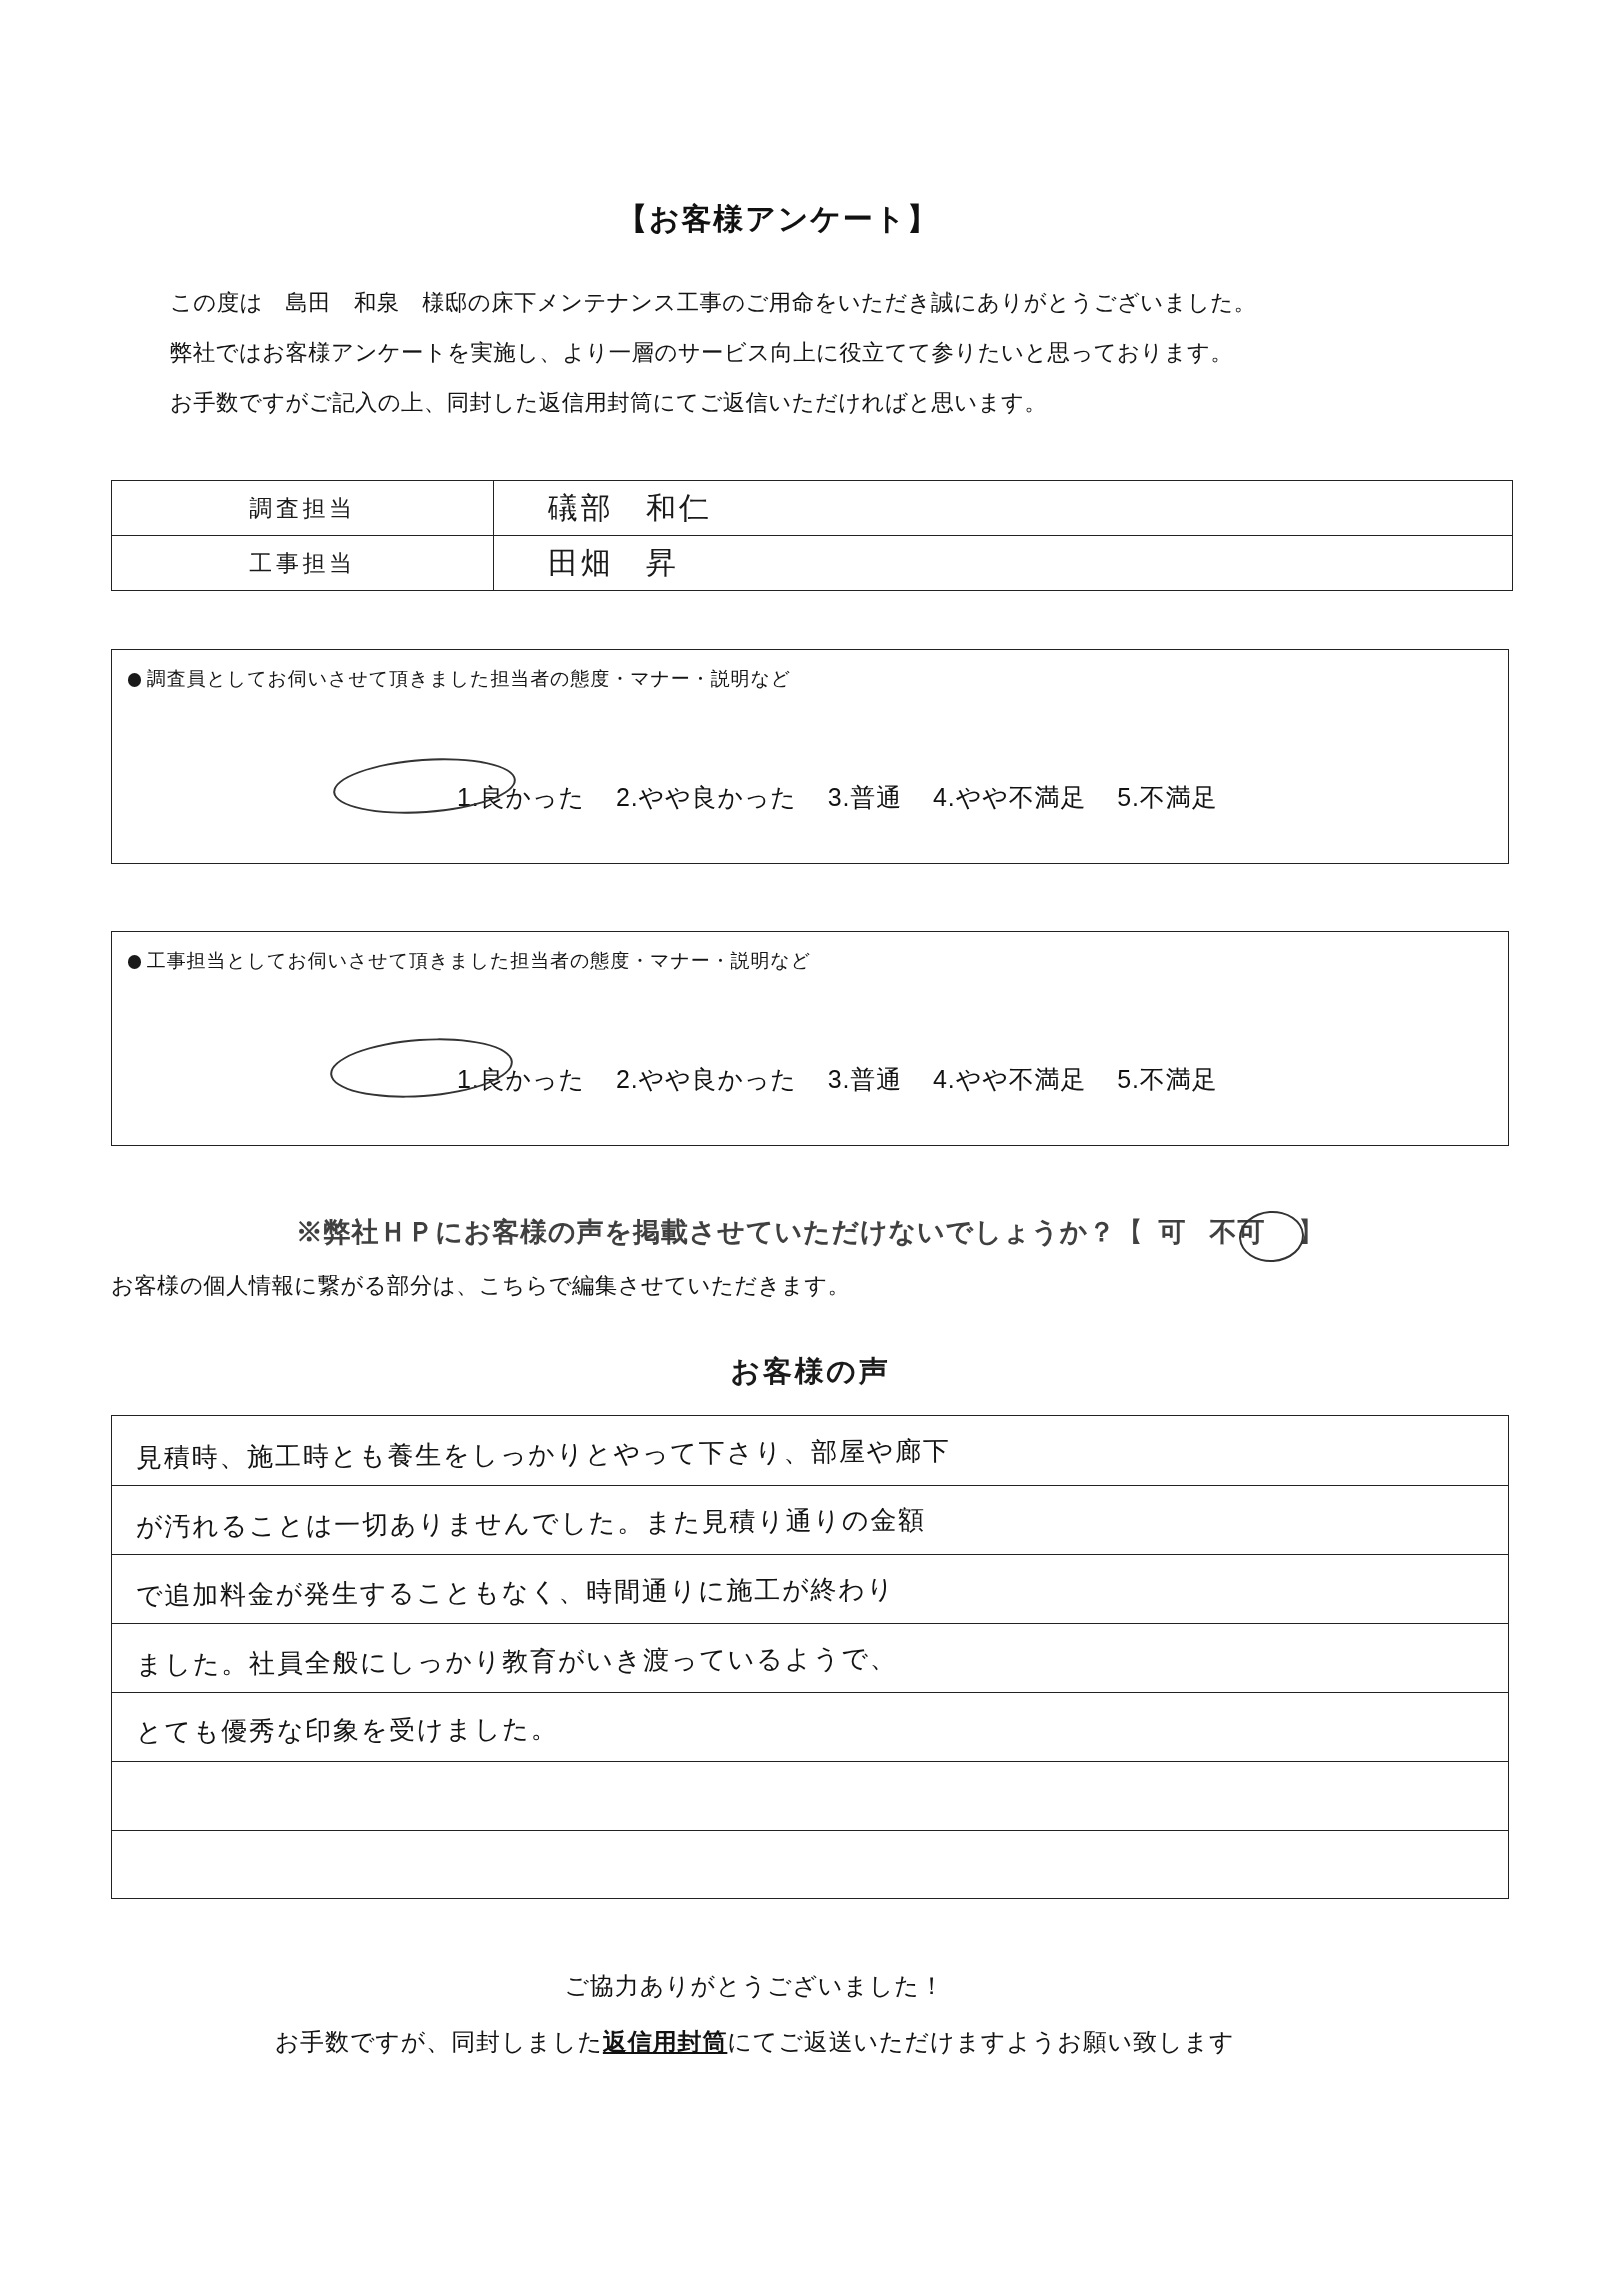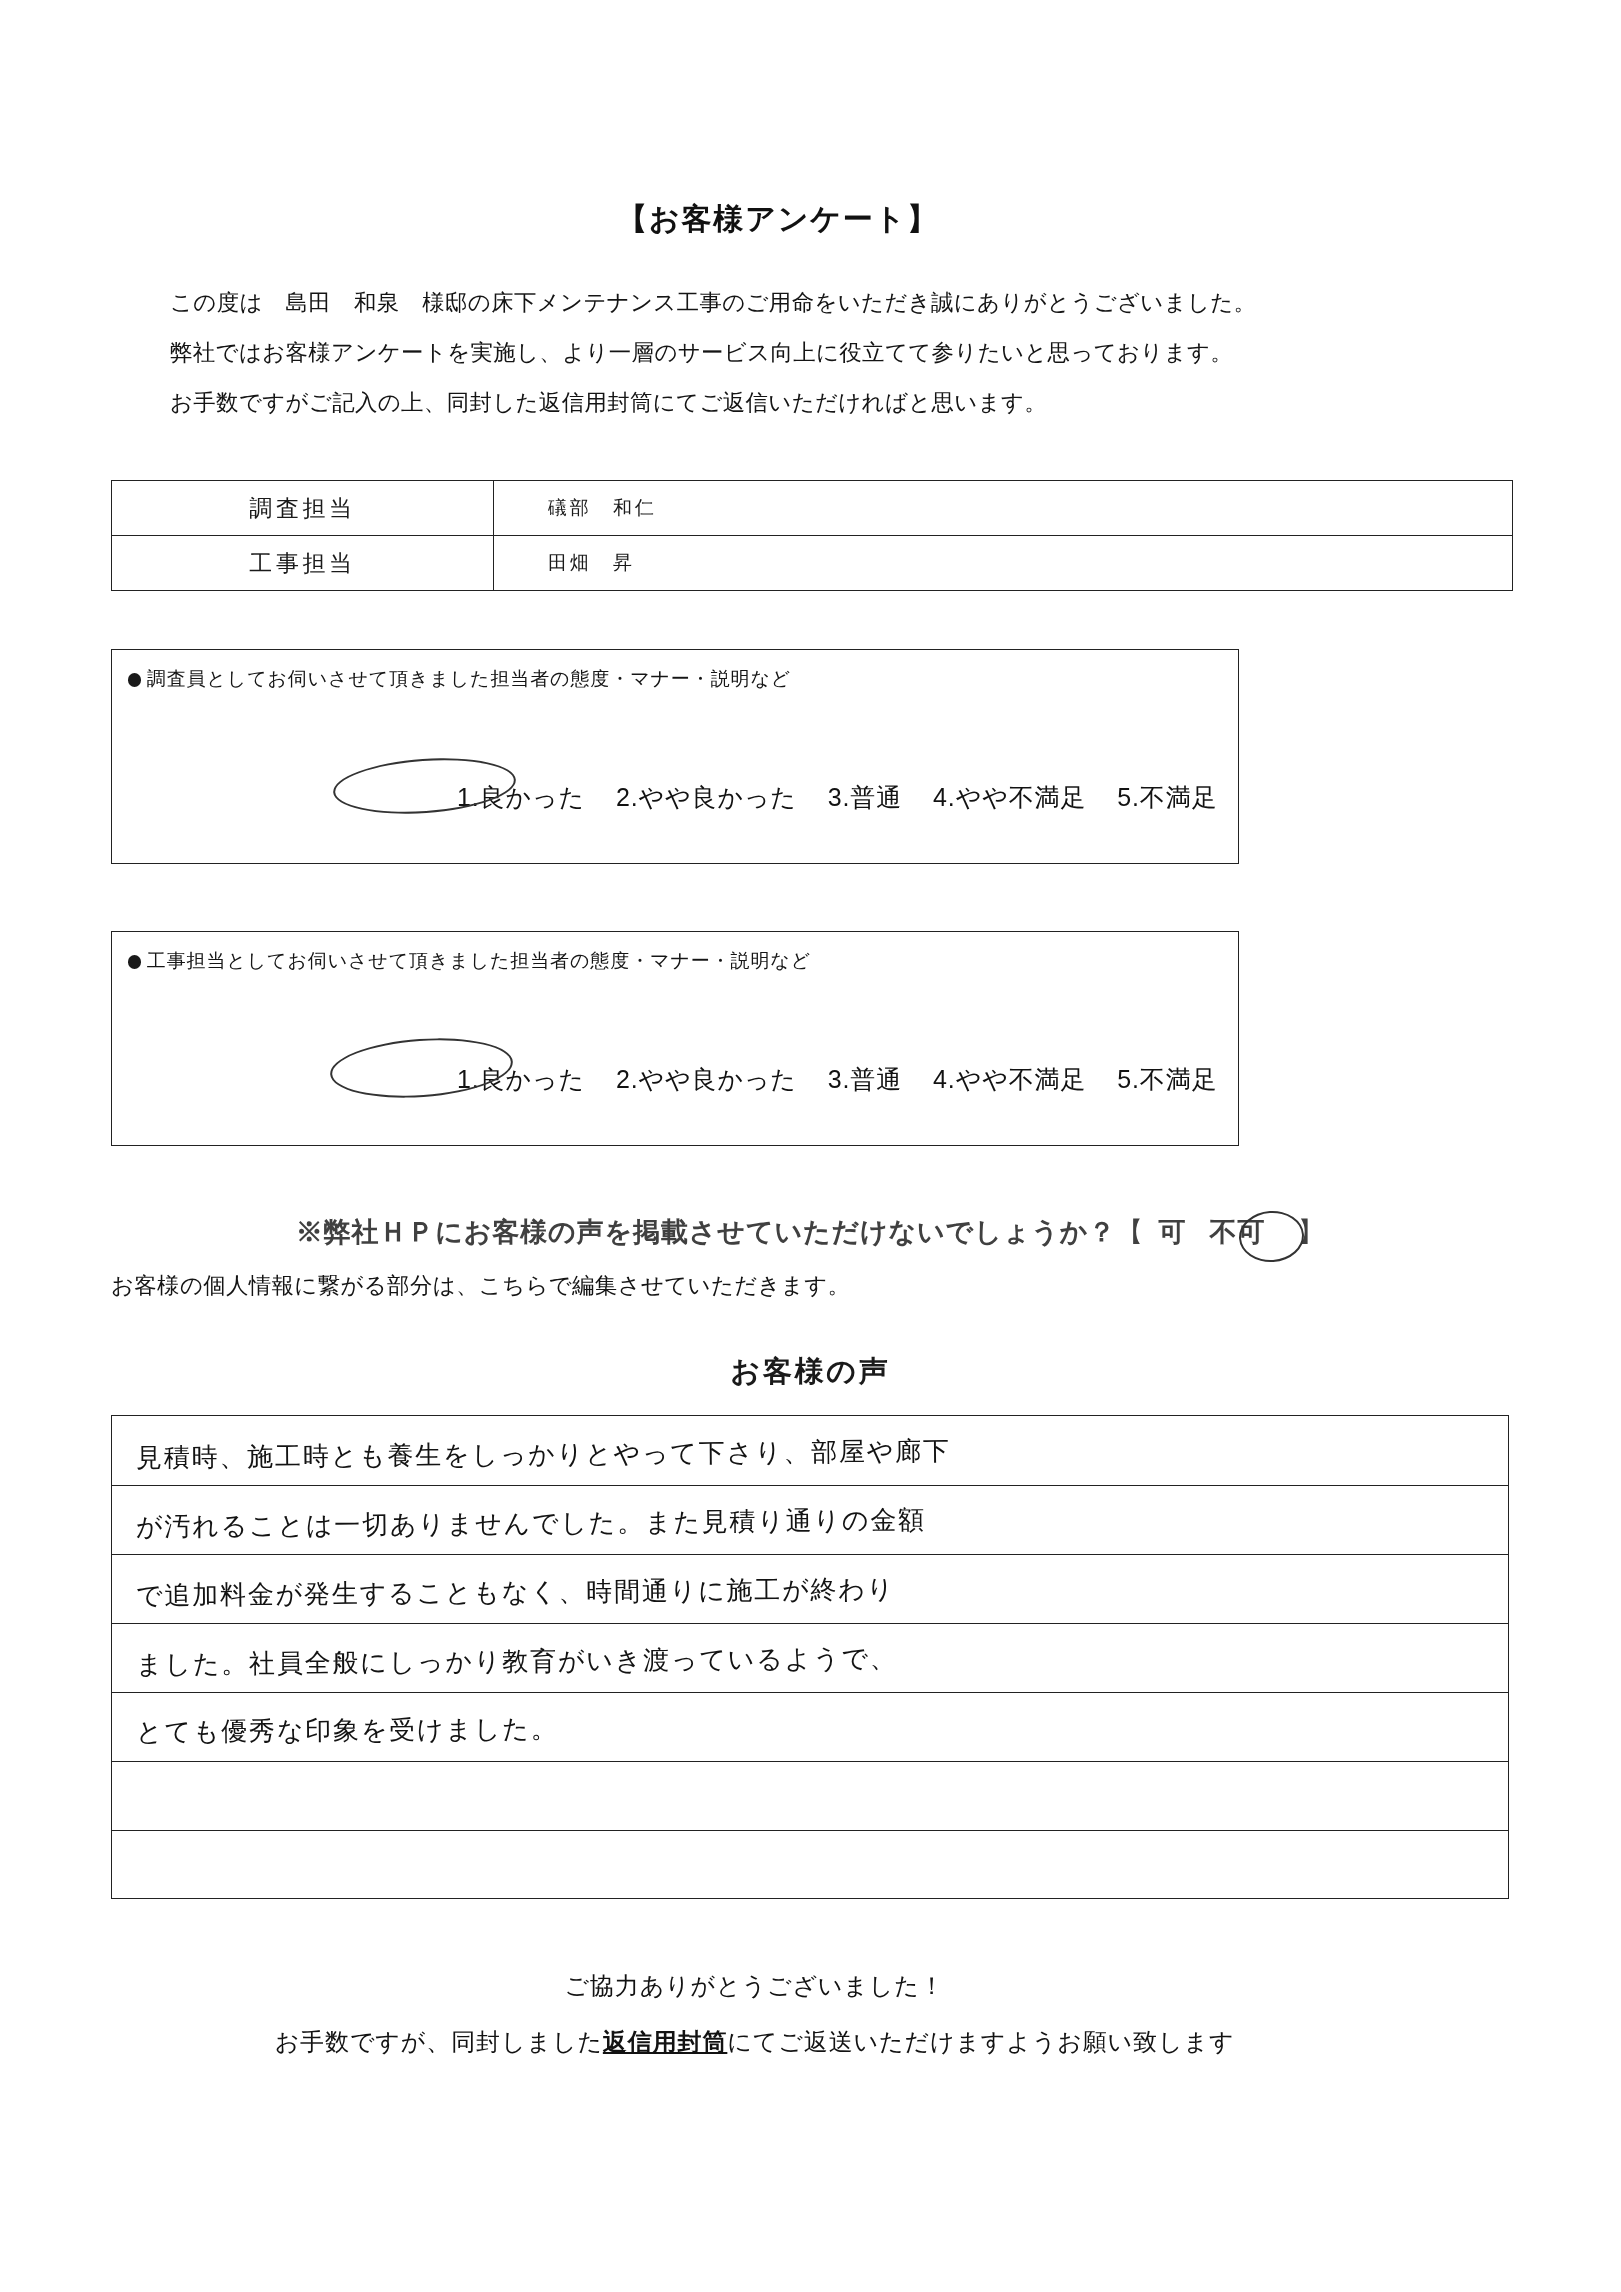--- a/index.html
+++ b/index.html
@@ -64,29 +64,29 @@
     padding: 0 9px;
   }
   .staff-table td.label {
     width: 363px;
     text-align: center;
     letter-spacing: 3.6px;
   }
   .staff-table td.value {
     padding-left: 54px;
     font-family: Liberation Mono, monospace;
-    font-size: 19px;
+    font-size: 30px;
     letter-spacing: 2.7px;
   }
 
   
   .qbox {
     position: absolute;
     left: 111px;
-    width: 1128px;
+    width: 1398px;
     border: 1.8px solid #222;
     box-sizing: border-box;
   }
   #qbox1 { top: 649px; height: 215px; }
   #qbox2 { top: 931px; height: 215px; }
 
   .qbox .qhead {
     position: absolute;
     left: 16px;
     top: 16px;

